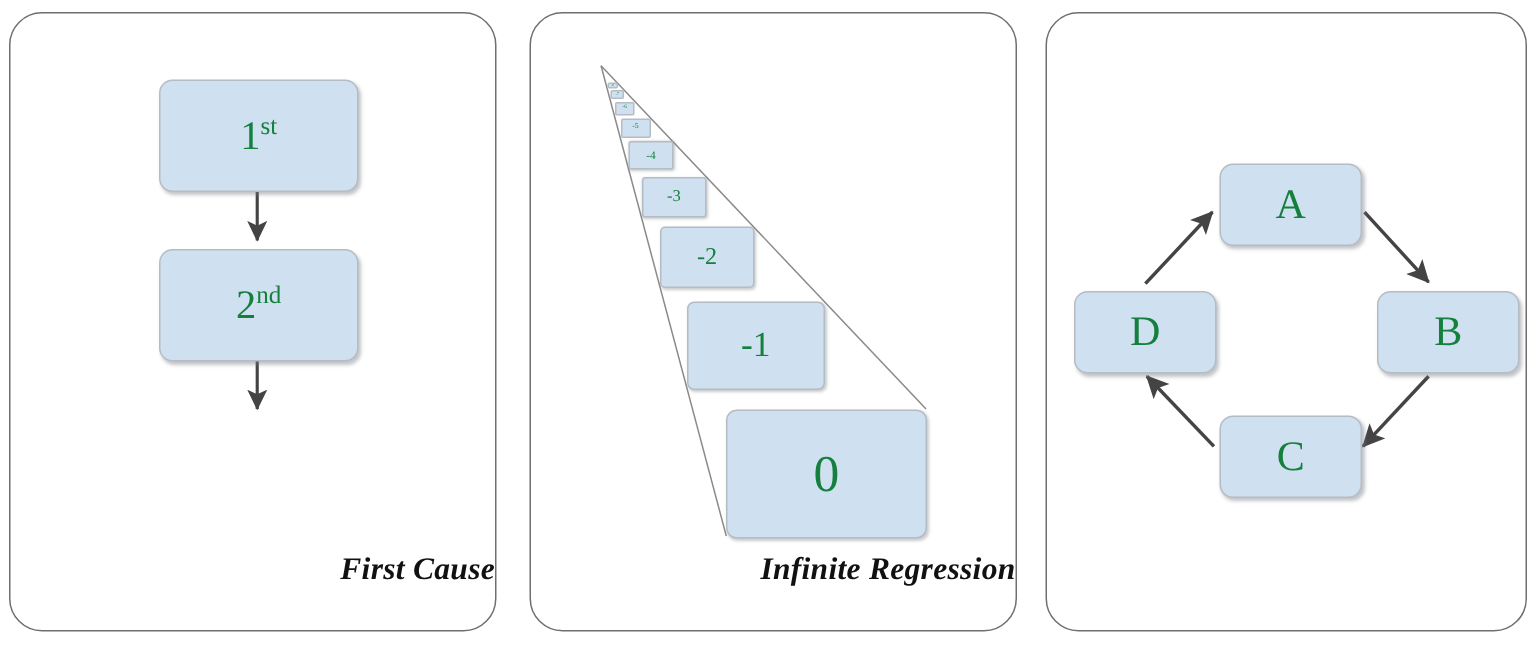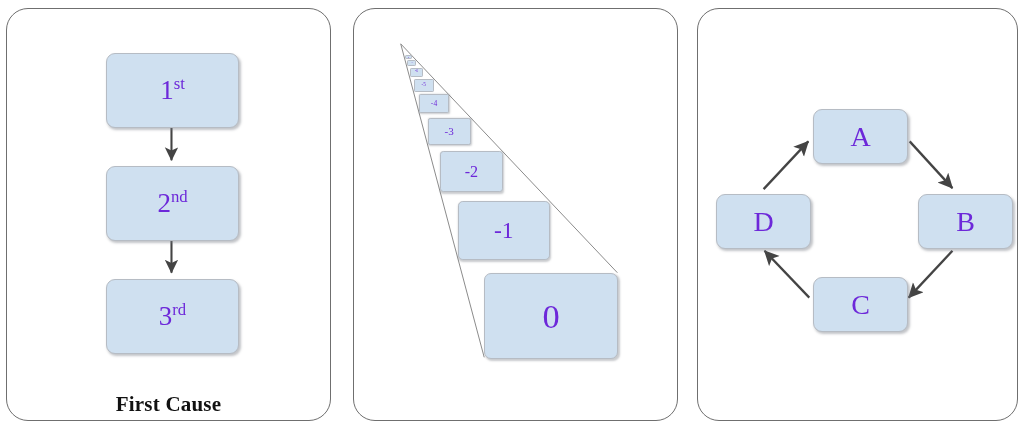--- a/index.html
+++ b/index.html
@@ -12,40 +12,41 @@
 
   
   .panel{
     position:absolute;
     background:#ffffff;
     border:1.3px solid #6f6f6f;
     border-radius:22px;
     box-sizing:border-box;
   }
   .panel-caption{
-    position:absolute;left:0;right:0;bottom:3px;
-    text-align:center;
+    position:absolute;left:0;right:0;bottom:28px;
+    text-align:right;
     font-family:"Liberation Serif", serif;
     font-weight:bold;
     font-size:21px;
     color:#111111;
     letter-spacing:.2px;
+    font-style:italic;
   }
   .stage{position:absolute;left:0;top:0;right:0;bottom:0;}
 
   
   .nodebox{
     position:absolute;
     background:#cfe0f0;
     border:1px solid #b6bcc4;
     border-radius:9px;
     box-shadow:1.5px 2px 2.5px rgba(120,125,132,.45);
     box-sizing:border-box;
     display:flex;align-items:center;justify-content:center;
-    color:#6d28d9;
+    color:#15803d;
     font-family:"Liberation Serif", serif;
     line-height:1;
     overflow:hidden;
   }
   .nodebox .lbl{display:inline-block;white-space:nowrap;}
   .ord sup{font-size:.62em;vertical-align:super;line-height:0;}
 
   
   .chain-box{width:133px;height:75px;font-size:27px;left:99px;}
   .chain-1{top:44px;}
@@ -88,25 +89,20 @@
       <div class="nodebox chain-box chain-1">
         <span class="lbl ord">
           <span>1</span><sup>st</sup>
         </span>
       </div>
       <div class="nodebox chain-box chain-2">
         <span class="lbl ord">
           <span>2</span><sup>nd</sup>
         </span>
       </div>
-      <div class="nodebox chain-box chain-3">
-        <span class="lbl ord">
-          <span>3</span><sup>rd</sup>
-        </span>
-      </div>
 
     </div>
     <div class="panel-caption">First Cause</div>
   </div>
 
   <div class="panel" style="left:353px;top:8px;width:325px;height:413px;">
     <div class="stage">
 
       <svg class="overlay" viewBox="0 0 325 413" preserveAspectRatio="none">
         <line x1="47" y1="35" x2="131" y2="350" stroke="#8a8a8a" stroke-width="1"></line>
@@ -137,20 +133,21 @@
           </div>
           <div class="nodebox reg-box" style="left: 103.855px; top: 191.865px; width: 91.79px; height: 58.91px; font-size: 23.564px; border-radius: 4.795px; border-width: 1px; box-shadow: rgba(120, 125, 132, 0.4) 0.96px 1.28px 2px;">
             <span class="lbl">-1</span>
           </div>
           <div class="nodebox reg-box" style="left: 130px; top: 264px; width: 134px; height: 86px; font-size: 34.4px; border-radius: 7px; border-width: 1px; box-shadow: rgba(120, 125, 132, 0.4) 1.2px 1.6px 2px;">
             <span class="lbl">0</span>
           </div>
         </div>
 
     </div>
+    <div class="panel-caption">Infinite Regression</div>
   </div>
 
   <div class="panel" style="left:697px;top:8px;width:321px;height:413px;">
     <div class="stage">
 
       <svg class="overlay" viewBox="0 0 321 413" preserveAspectRatio="none">
         <defs>
           <marker id="ah2" markerWidth="9" markerHeight="9" refX="6.2" refY="3.2" orient="auto" markerUnits="strokeWidth">
             <path d="M0,0 L6.6,3.2 L0,6.4 L1.5,3.2 Z" fill="#444444"></path>
           </marker>

